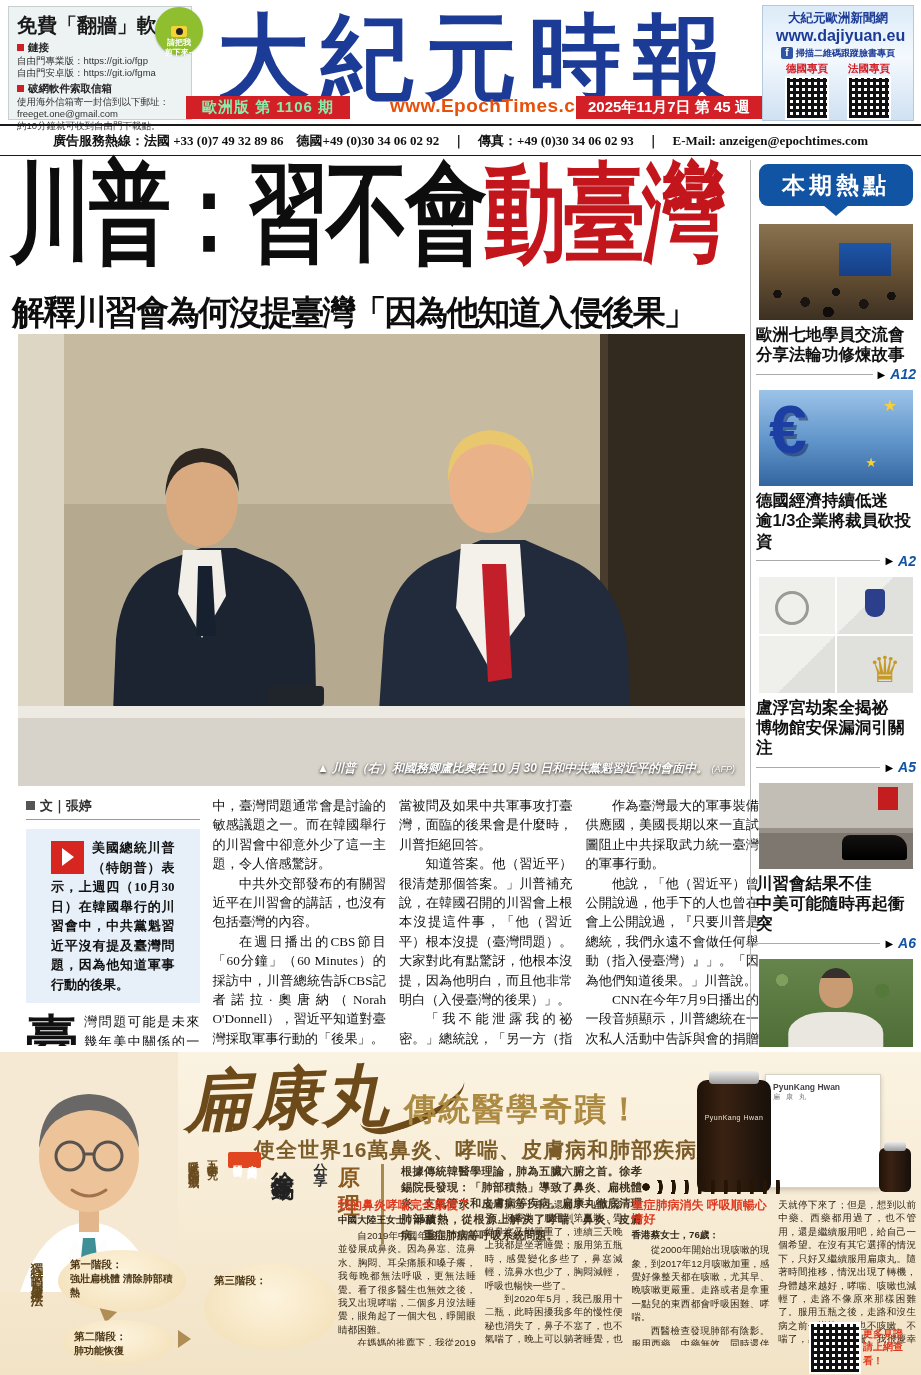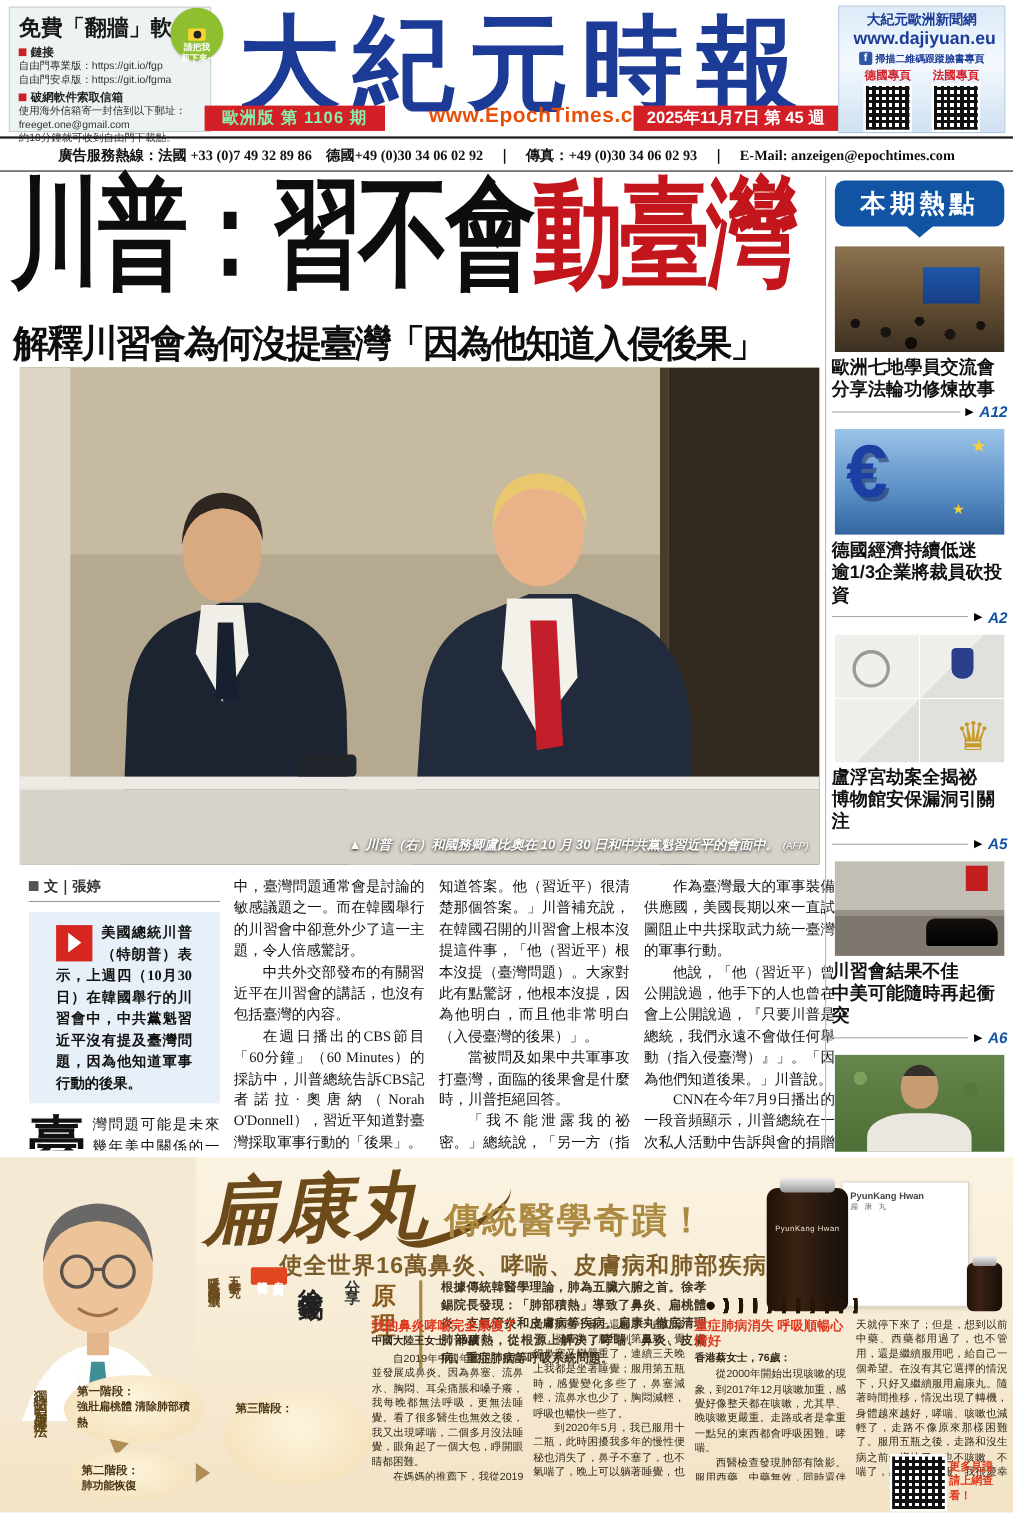--- a/index.html
+++ b/index.html
@@ -249,22 +249,22 @@
       </div>
     </div>
     <div class="acol no-first-indent">
 
     <p class="para">中，臺灣問題通常會是討論的敏感議題之一。而在韓國舉行的川習會中卻意外少了這一主題，令人倍感驚訝。</p>
         <p class="para">中共外交部發布的有關習近平在川習會的講話，也沒有包括臺灣的內容。</p>
         <p class="para">在週日播出的CBS節目「60分鐘」（60 Minutes）的採訪中，川普總統告訴CBS記者諾拉·奧唐納（Norah O'Donnell），習近平知道對臺灣採取軍事行動的「後果」。</p>
       </div>
     <div class="acol no-first-indent">
 
-    <p class="para">知道答案。他（習近平）很清楚那個答案。」川普補充說，在韓國召開的川習會上根本沒提這件事，「他（習近平）根本沒提（臺灣問題）。大家對此有點驚訝，他根本沒提，因為他明白，而且他非常明白（入侵臺灣的後果）」。</p>
-        <p class="para">當被問及如果中共軍事攻打臺灣，面臨的後果會是什麼時，川普拒絕回答。</p>
+    <p class="para">當被問及如果中共軍事攻打臺灣，面臨的後果會是什麼時，川普拒絕回答。</p>
+        <p class="para">知道答案。他（習近平）很清楚那個答案。」川普補充說，在韓國召開的川習會上根本沒提這件事，「他（習近平）根本沒提（臺灣問題）。大家對此有點驚訝，他根本沒提，因為他明白，而且他非常明白（入侵臺灣的後果）」。</p>
         <p class="para">「我不能泄露我的祕密。」總統說，「另一方（指中共）知道，但我不會因為你問了我一個問題就把什麼都告訴你，但他們（中共）明白將會發生什麼。」川普總統重申他之前說過的話。</p>
       </div>
     <div class="acol">
 
     <p class="para">作為臺灣最大的軍事裝備供應國，美國長期以來一直試圖阻止中共採取武力統一臺灣的軍事行動。</p>
         <p class="para">他說，「他（習近平）曾公開說過，他手下的人也曾在會上公開說過，『只要川普是總統，我們永遠不會做任何舉動（指入侵臺灣）』」。「因為他們知道後果。」川普說。</p>
         <p class="para">CNN在今年7月9日播出的一段音頻顯示，川普總統在一次私人活動中告訴與會的捐贈者，他曾發出警告說，如果習近平入侵臺灣，他將轟炸北京。</p>
       </div>
   </div>
 

